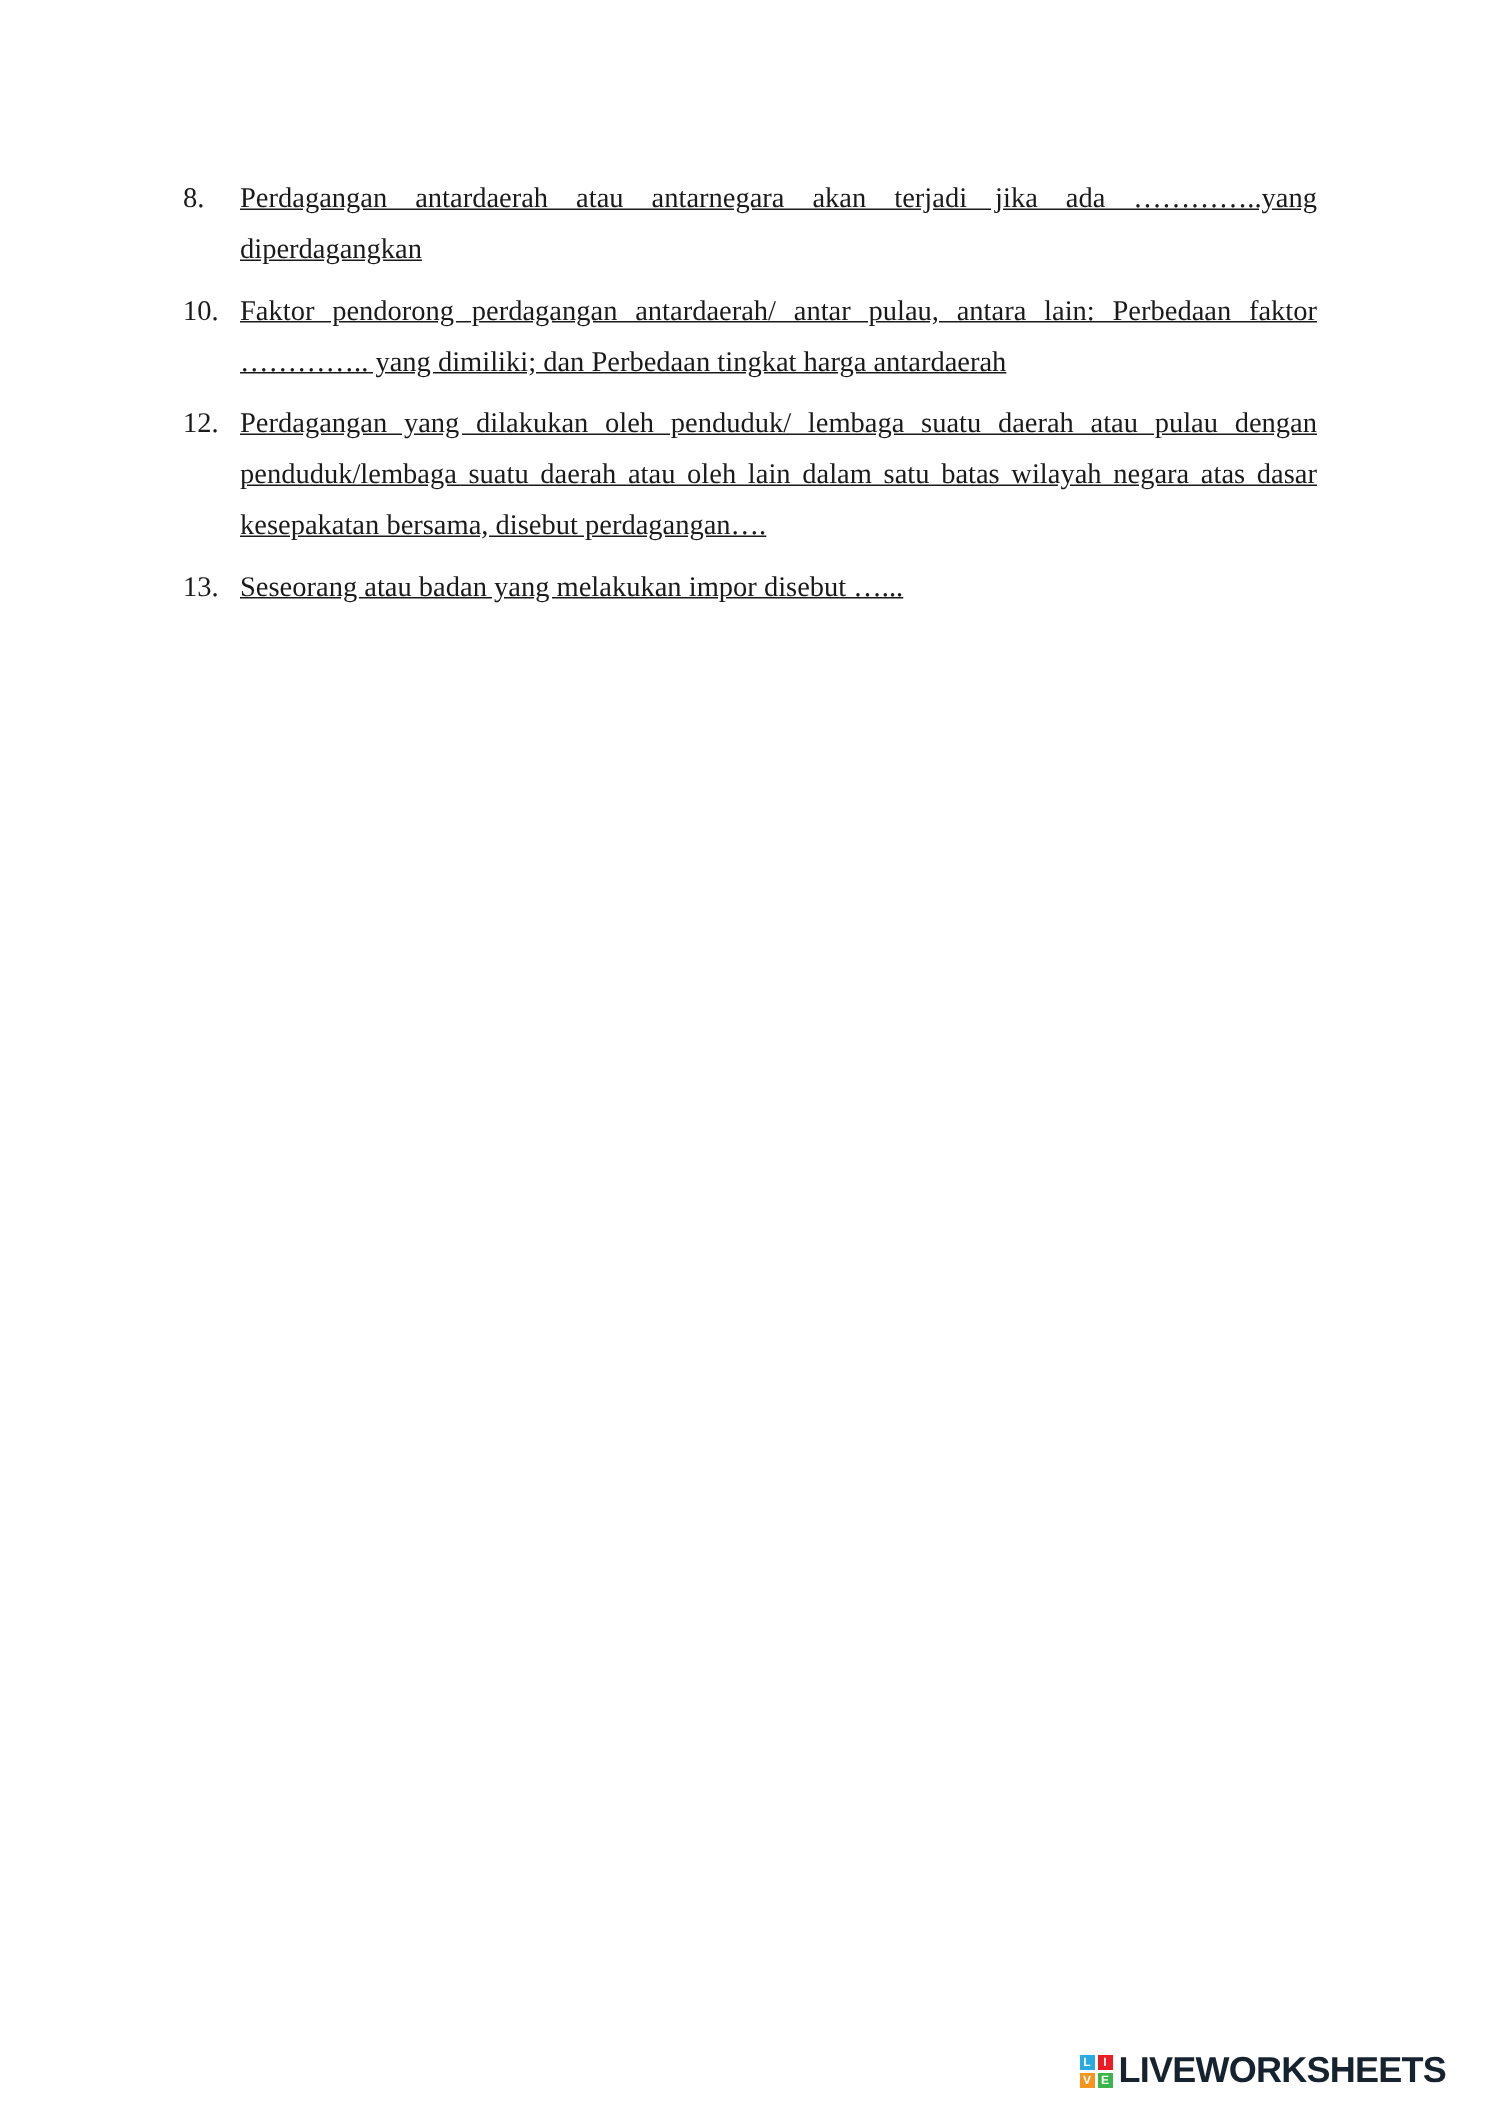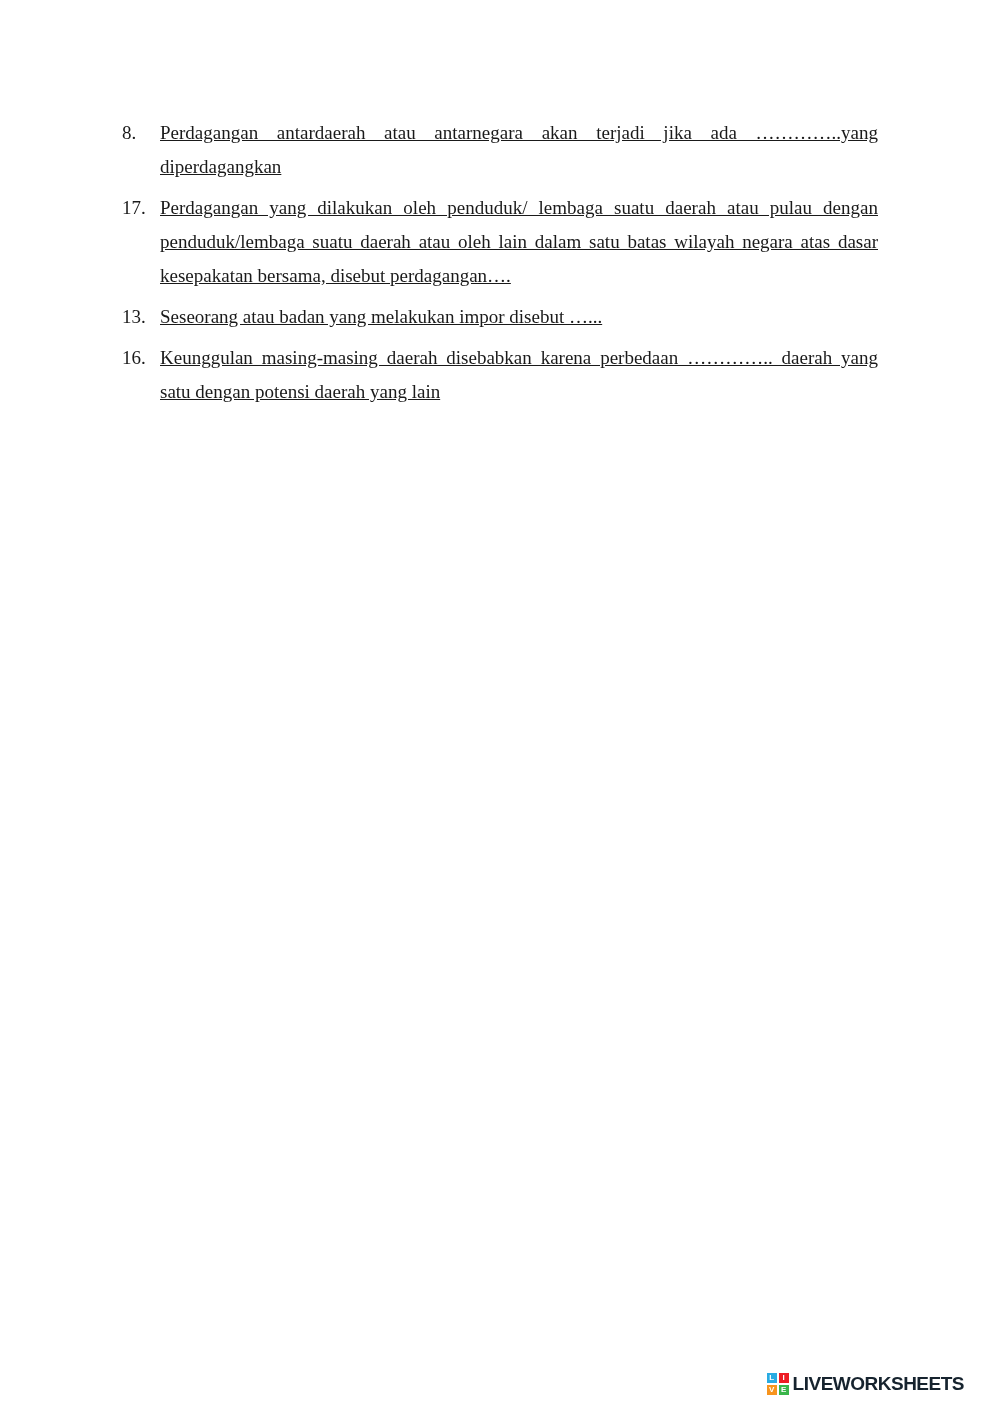--- a/index.html
+++ b/index.html
@@ -66,53 +66,53 @@
     line-height: 10px;
     text-align: center;
   }
   .lw-sq.l { background: #29abe2; }
   .lw-sq.i { background: #ed1c24; }
   .lw-sq.v { background: #f7941d; }
   .lw-sq.e { background: #39b54a; }
   .lw-brand {
     font-family: "Liberation Sans", sans-serif;
     font-weight: bold;
-    font-size: 19px;
+    font-size: 24px;
     letter-spacing: -0.5px;
     color: #16232e;
   }
 </style>
 </head>
 <body>
 
 <div class="page">
 
   <div class="content">
 
     <div class="q-item">
       <span class="q-number">8.</span>
       <span class="q-text">Perdagangan antardaerah atau antarnegara akan terjadi jika ada …………..yang diperdagangkan</span>
     </div>
 
+    <div class="q-item">
+      <span class="q-number">10.</span>
+      <span class="q-text">Faktor pendorong perdagangan antardaerah/ antar pulau, antara lain: Perbedaan faktor ………….. yang dimiliki; dan Perbedaan tingkat harga antardaerah</span>
+    </div>
 
     <div class="q-item">
-      <span class="q-number">17.</span>
+      <span class="q-number">12.</span>
       <span class="q-text">Perdagangan yang dilakukan oleh penduduk/ lembaga suatu daerah atau pulau dengan penduduk/lembaga suatu daerah atau oleh lain dalam satu batas wilayah negara atas dasar kesepakatan bersama, disebut perdagangan….</span>
     </div>
 
     <div class="q-item">
       <span class="q-number">13.</span>
       <span class="q-text">Seseorang atau badan yang melakukan impor disebut …...</span>
     </div>
 
 
-    <div class="q-item">
-      <span class="q-number">16.</span>
-      <span class="q-text">Keunggulan masing-masing daerah disebabkan karena perbedaan ………….. daerah yang satu dengan potensi daerah yang lain</span>
-    </div>
 
   </div>
 
   <div class="footer">
     <span class="lw-icon">
       <span class="lw-sq l">L</span>
       <span class="lw-sq i">I</span>
       <span class="lw-sq v">V</span>
       <span class="lw-sq e">E</span>
     </span>

